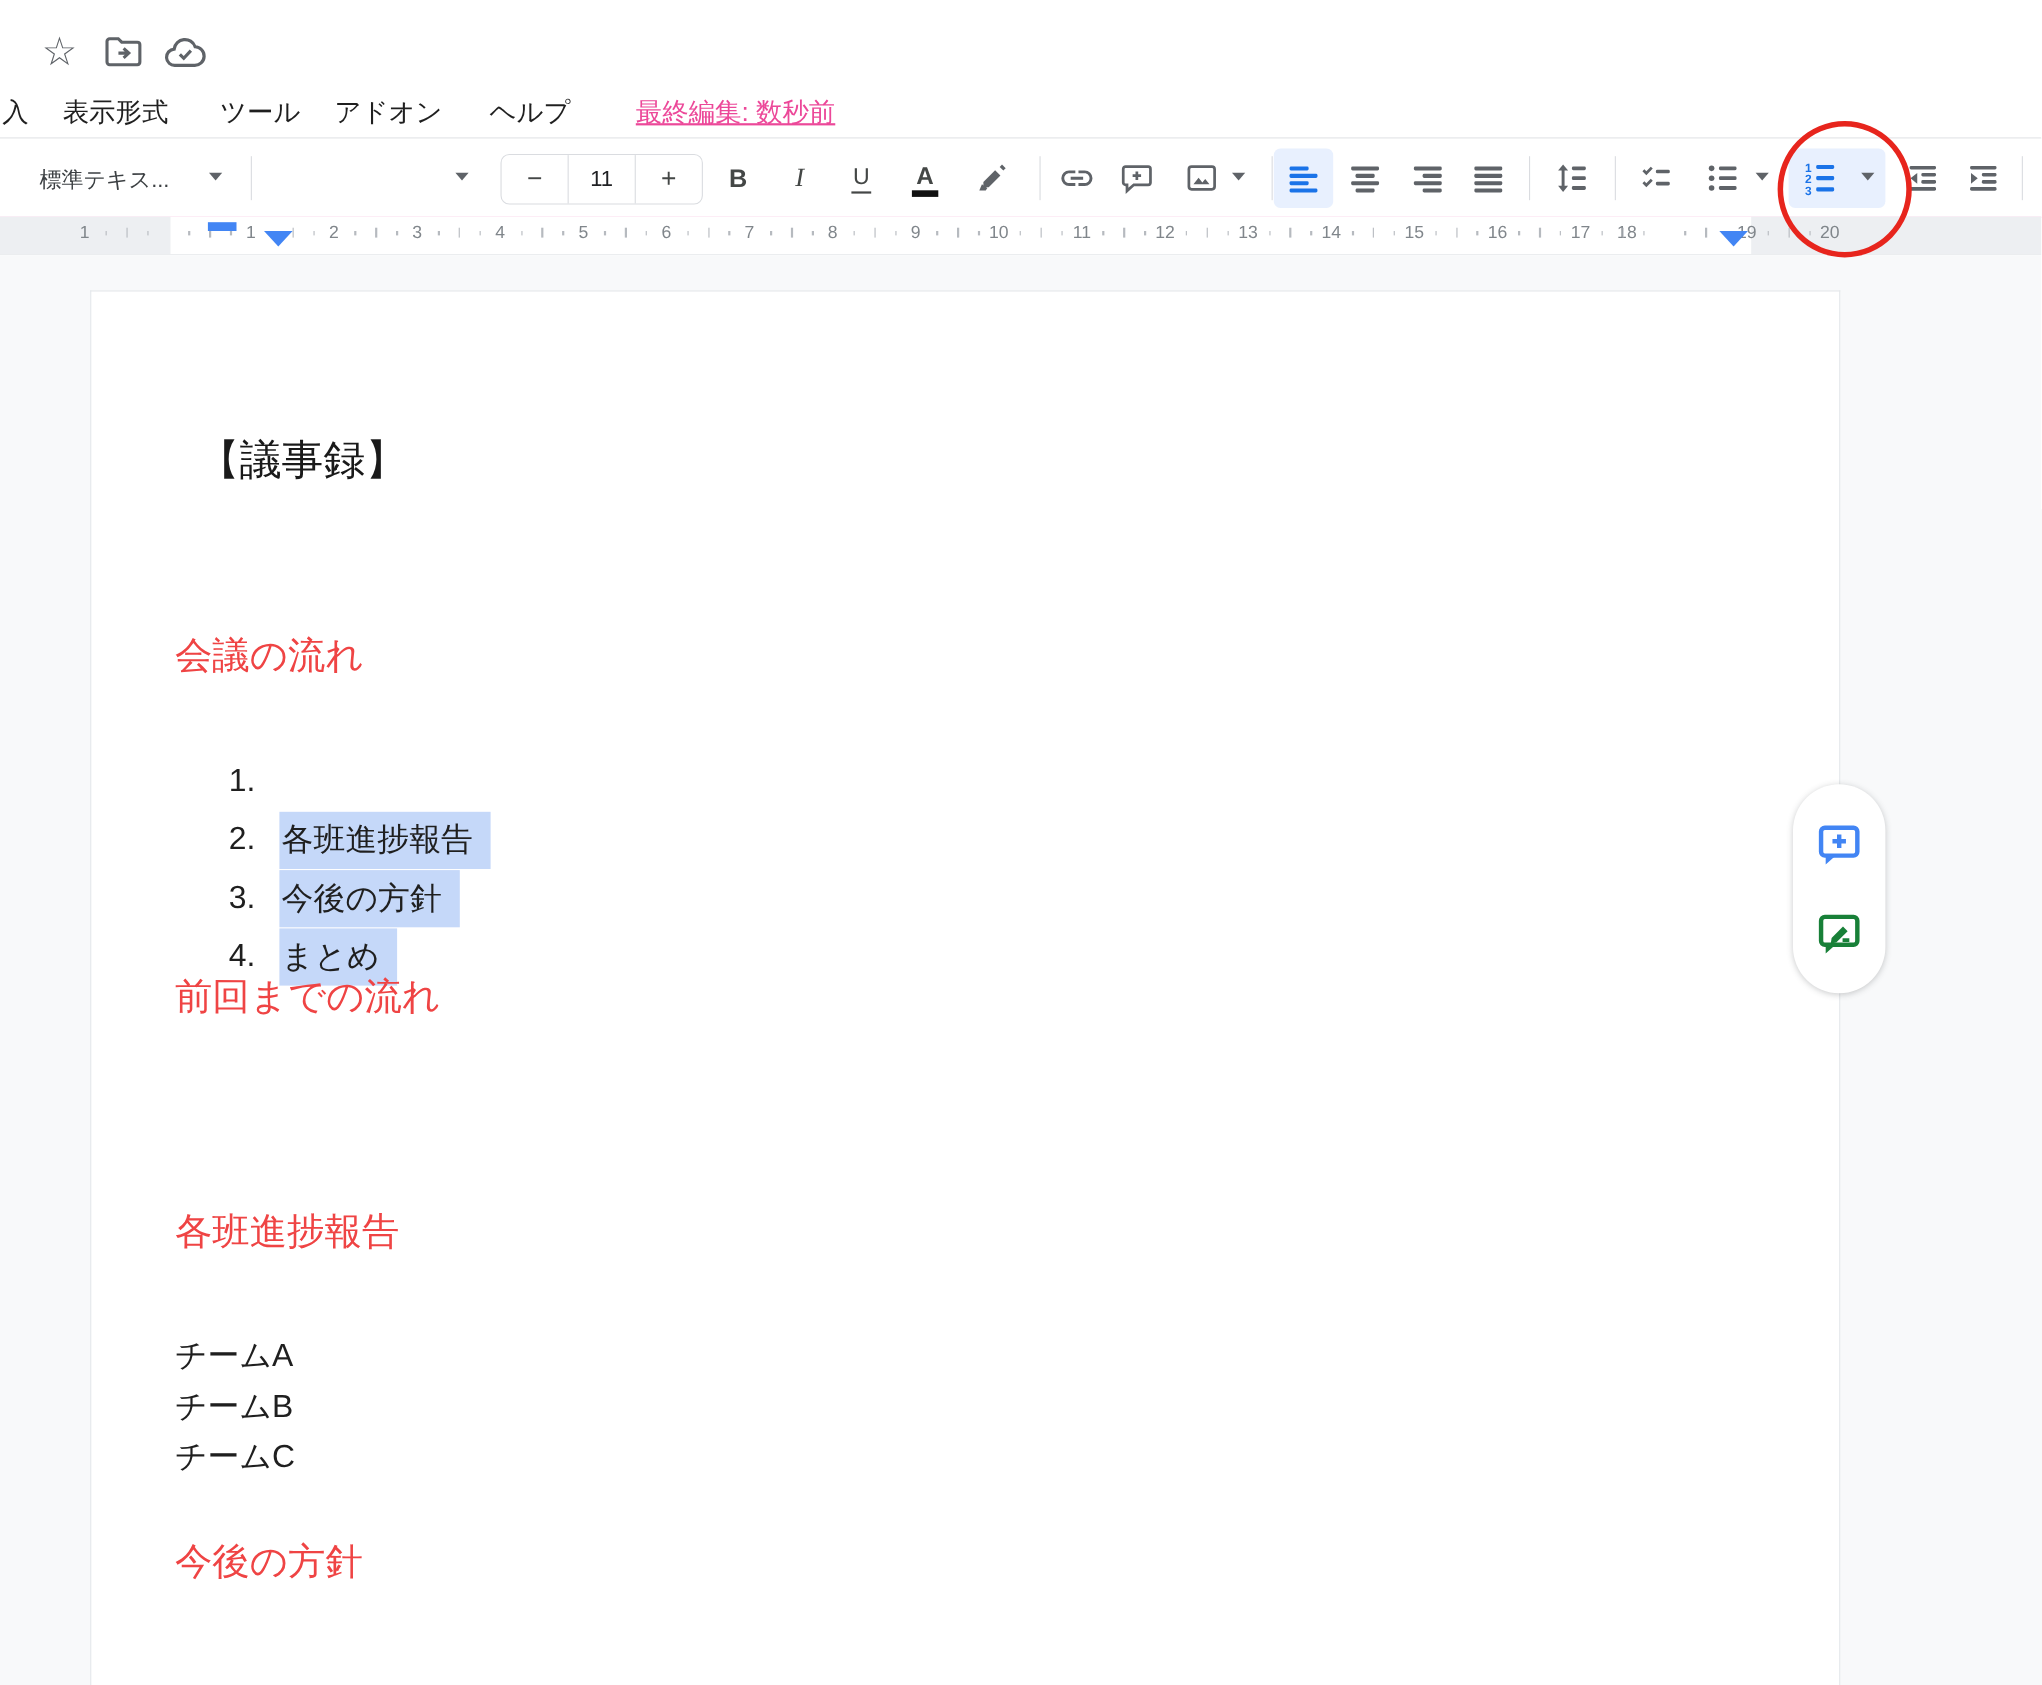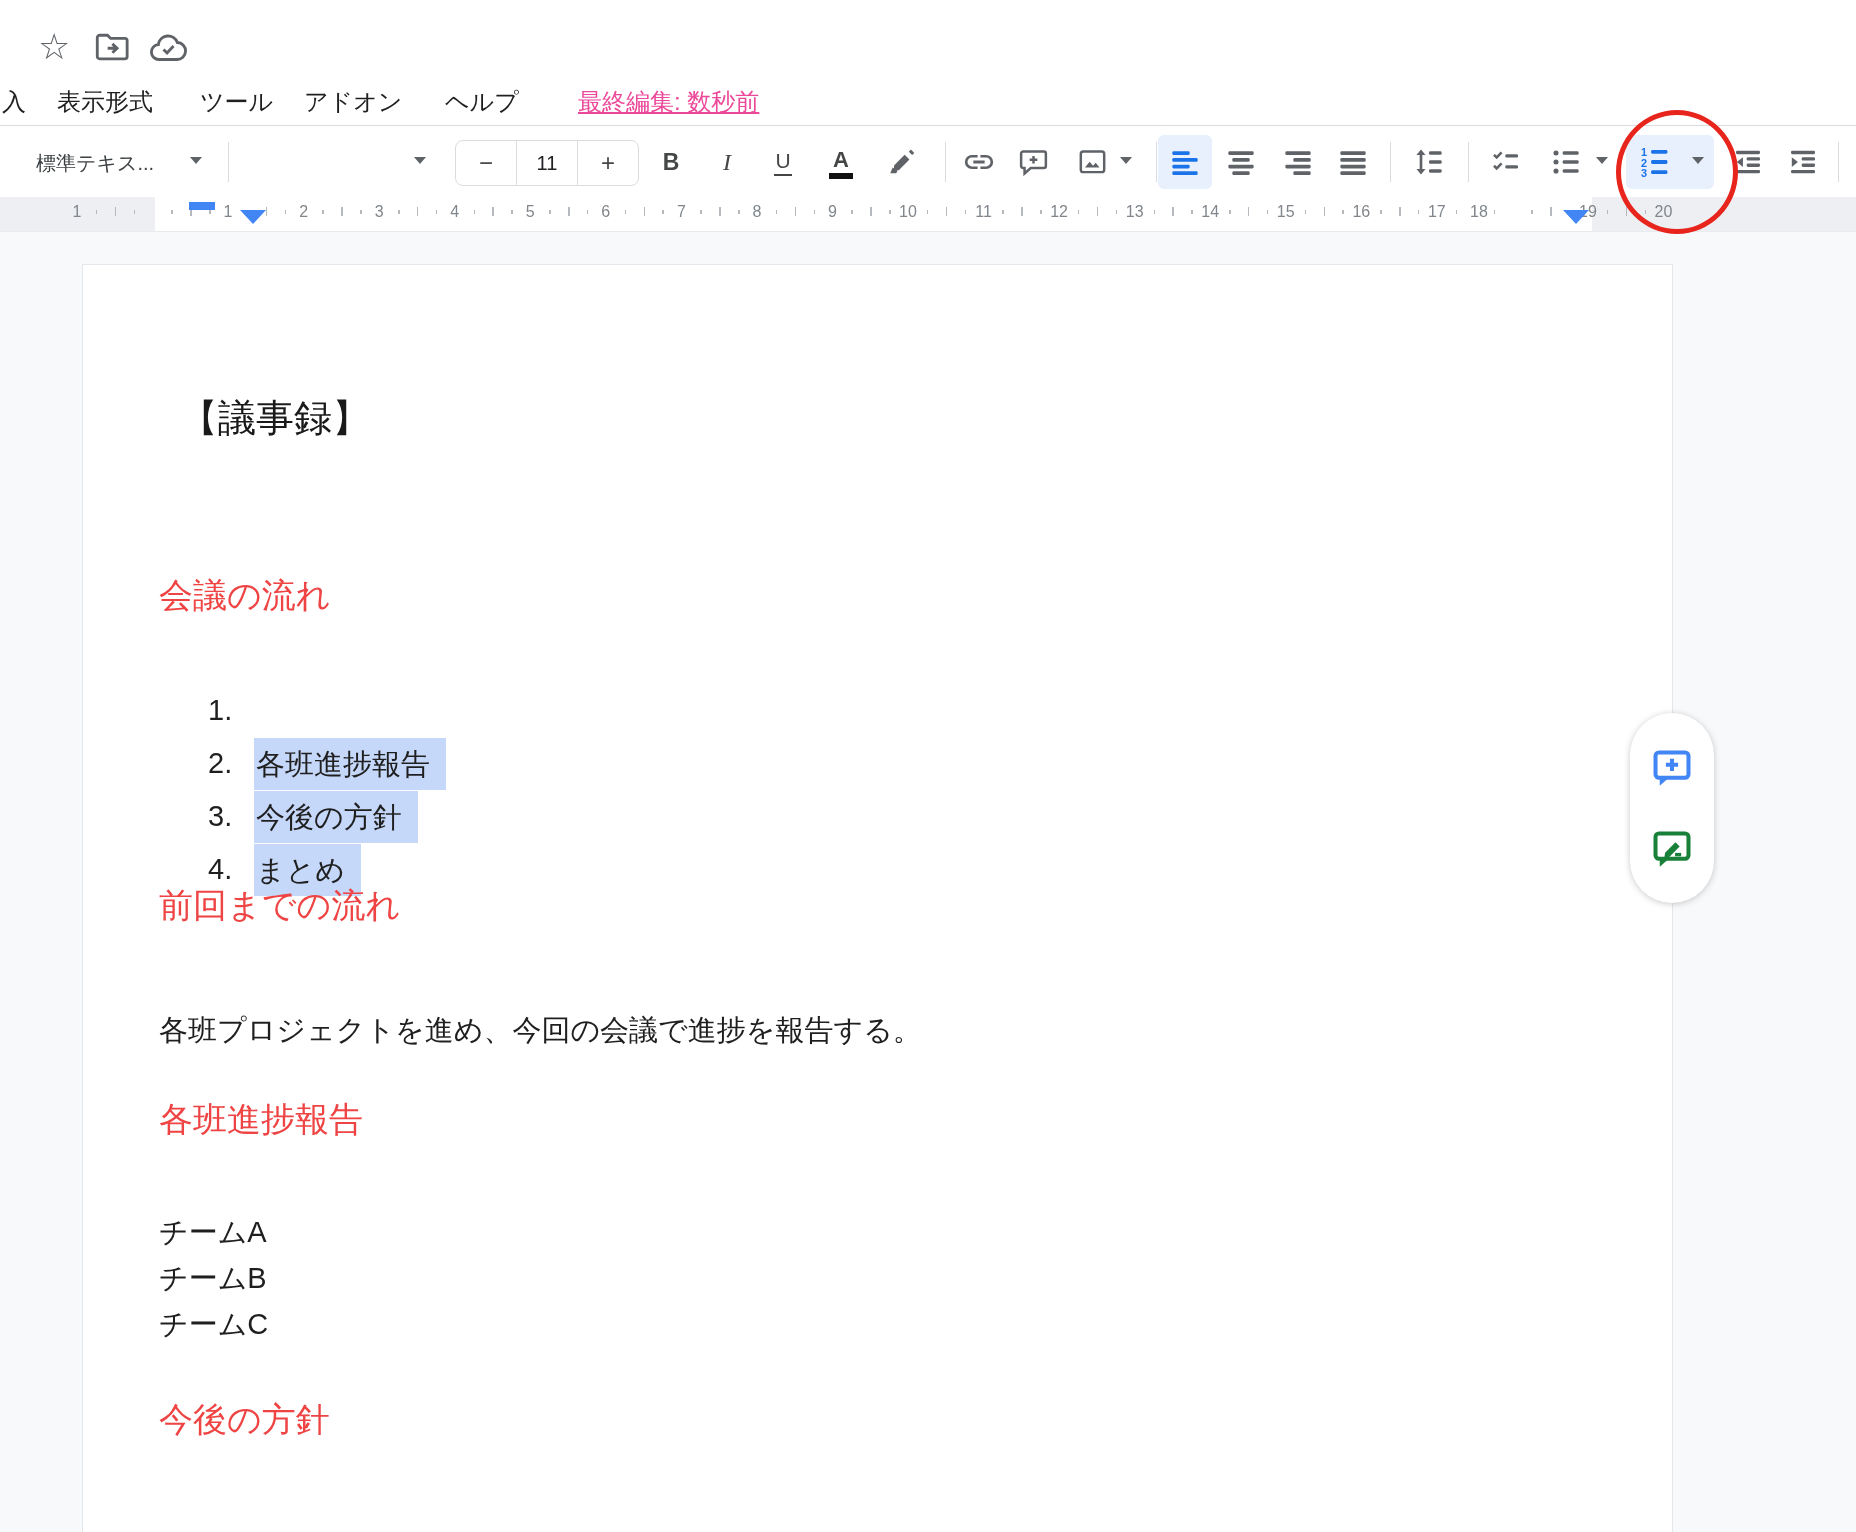--- a/index.html
+++ b/index.html
@@ -380,21 +380,20 @@
       <div class="agenda-row" style="top:525px;">
         <span class="agenda-num">3.</span>
         <span class="agenda-sel">今後の方針</span>
       </div>
       <div class="agenda-row" style="top:578px;">
         <span class="agenda-num">4.</span>
         <span class="agenda-sel">まとめ</span>
       </div>
 
       <div class="doc-h" style="left:76px;top:618px;">前回までの流れ</div>
-      <div class="doc-p" style="left:76px;top:746px;">各班プロジェクトを進め、今回の会議で進捗を報告する。</div>
 
       <div class="doc-h" style="left:76px;top:832px;">各班進捗報告</div>
       <div class="doc-p" style="left:76px;top:948px;">チームA</div>
       <div class="doc-p" style="left:76px;top:994px;">チームB</div>
       <div class="doc-p" style="left:76px;top:1040px;">チームC</div>
 
       <div class="doc-h" style="left:76px;top:1132px;">今後の方針</div>
     </div>
 
     <div class="fab-pill">

